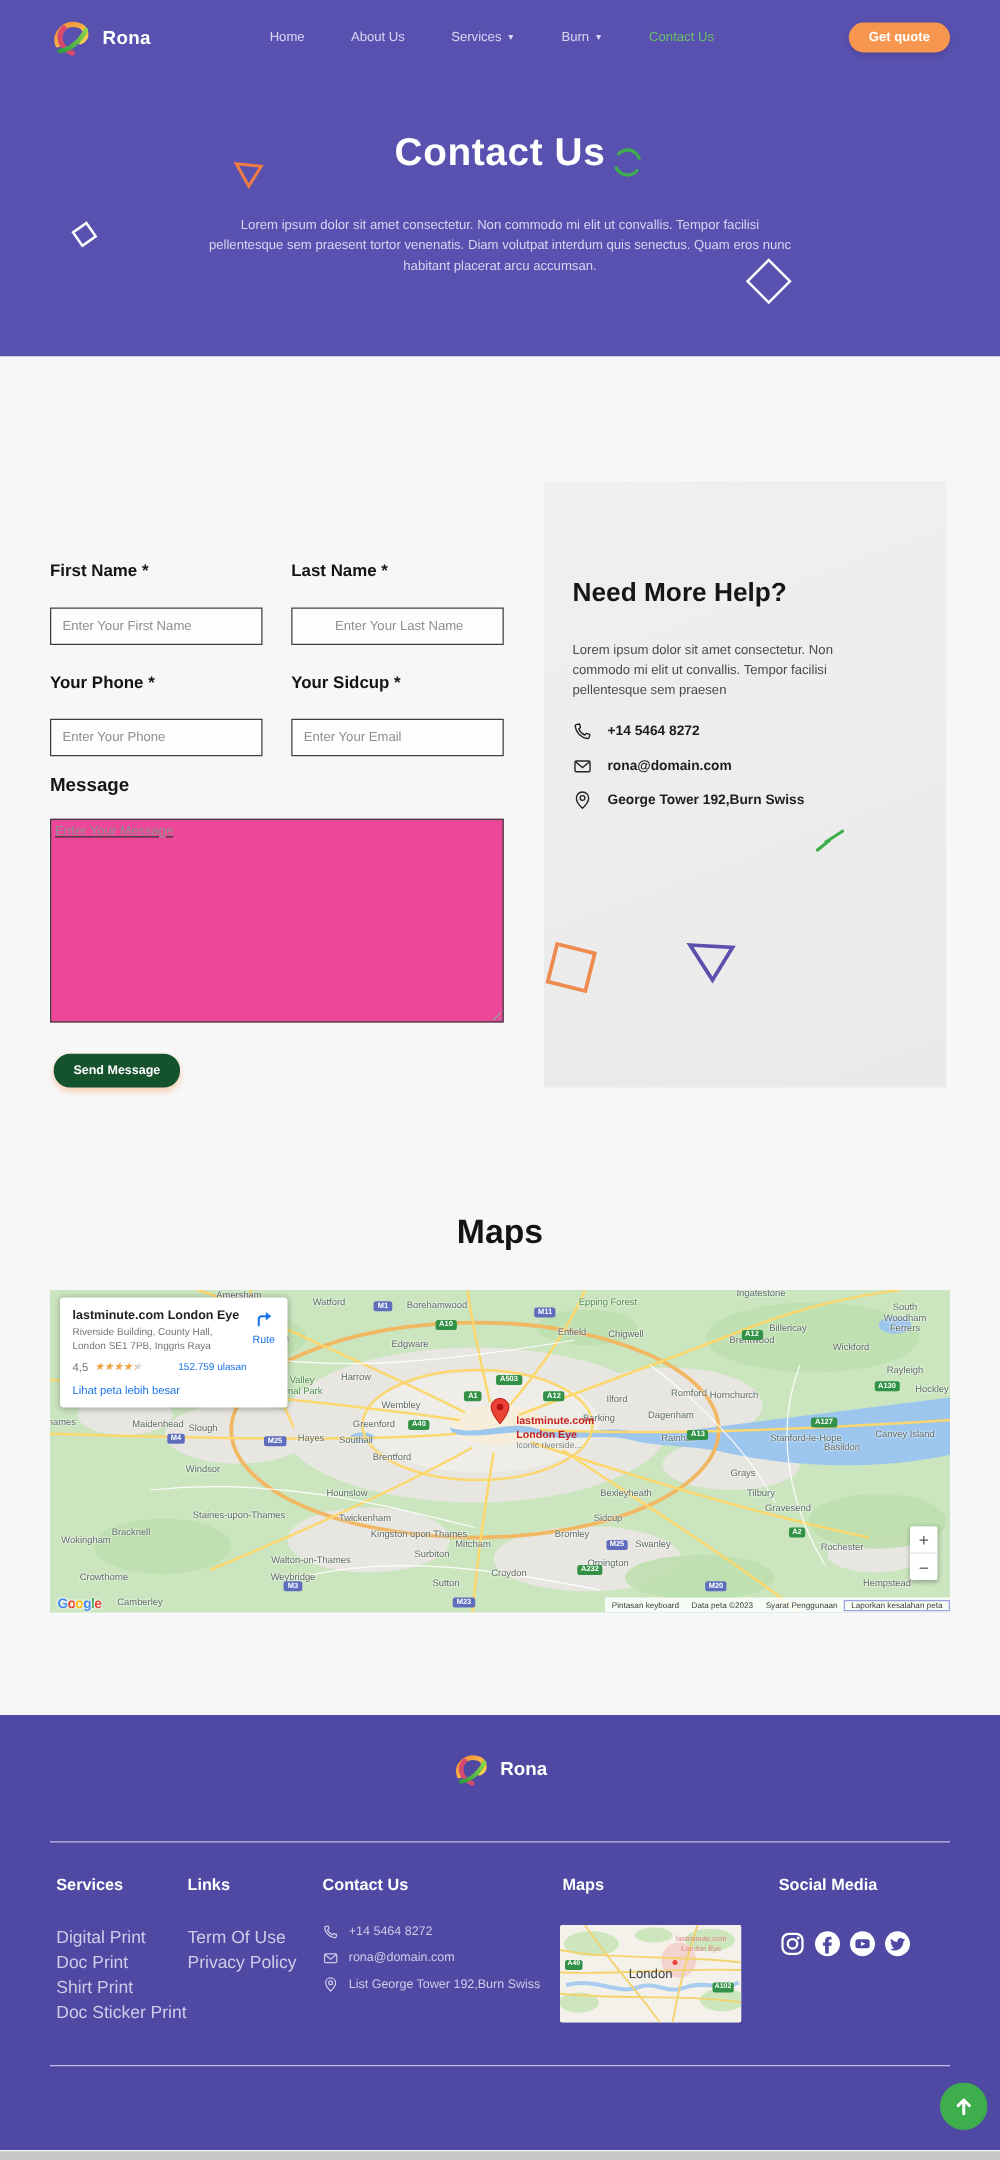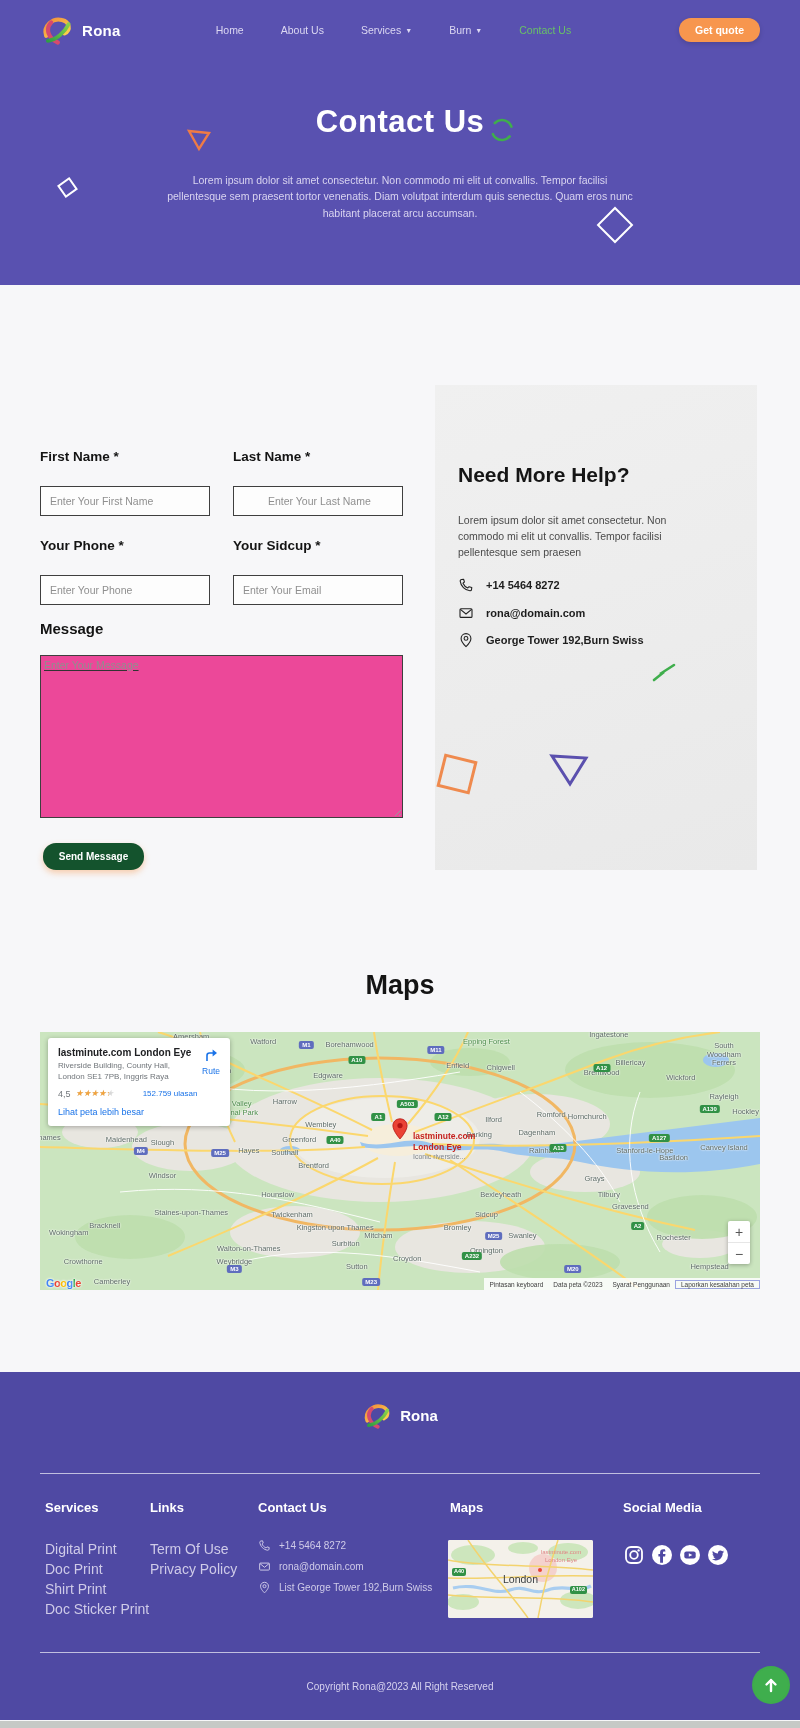--- a/index.html
+++ b/index.html
@@ -494,21 +494,20 @@
       </span>
       <span>
         <svg width="22" height="22" viewBox="0 0 22 22">
           <circle cx="11" cy="11" r="10" fill="#fff"></circle>
           <path d="M17.2,7.6 c-0.4,0.2-0.9,0.3-1.4,0.4 c0.5-0.3,0.9-0.8,1-1.4 c-0.5,0.3-1,0.5-1.6,0.6 c-0.4-0.5-1.1-0.8-1.8-0.8 c-1.4,0-2.5,1.1-2.5,2.5 c0,0.2,0,0.4,0.1,0.6 c-2.1-0.1-3.9-1.1-5.2-2.6 c-0.2,0.4-0.3,0.8-0.3,1.3 c0,0.9,0.4,1.6,1.1,2.1 c-0.4,0-0.8-0.1-1.1-0.3 v0 c0,1.2,0.9,2.2,2,2.4 c-0.2,0.1-0.4,0.1-0.7,0.1 c-0.2,0-0.3,0-0.5,0 c0.3,1,1.2,1.7,2.3,1.7 c-0.8,0.7-1.9,1.1-3.1,1.1 c-0.2,0-0.4,0-0.6,0 c1.1,0.7,2.4,1.1,3.8,1.1 c4.5,0,7-3.8,7-7 v-0.3 c0.5-0.3,0.9-0.8,1.5-1.5 z" fill="#4f49a3"></path>
         </svg>
       </span>
     </div>
 
     <div class="f-divider" style="top:280px;"></div>
-    <div class="copyright">Copyright Rona@2023 All Right Reserved</div>
   </div>
 
   <div class="totop">
     <svg width="18" height="18" viewBox="0 0 18 18">
       <path d="M9 15 L9 4 M4.5 8.5 L9 4 L13.5 8.5" fill="none" stroke="#fff" stroke-width="2.4" stroke-linecap="round" stroke-linejoin="round"></path>
     </svg>
   </div>
 
   <div class="bottom-strip"></div>
 </div>

